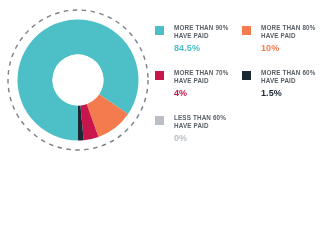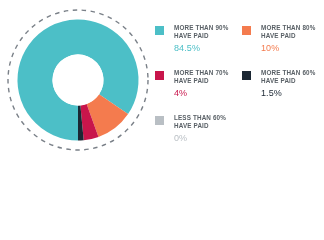--- a/index.html
+++ b/index.html
@@ -71,21 +71,21 @@
     letter-spacing: 0.15px;
     font-weight: bold;
     color: #596066;
     text-transform: uppercase;
     white-space: nowrap;
   }
   .legend-value {
     margin-top: 3px;
     font-size: 9px;
     line-height: 10px;
-    font-weight: normal;
+    font-weight: bold;
     letter-spacing: 0.1px;
   }
 </style>
 </head>
 <body>
 
 <div id="infographic">
 
   <div id="chart-area">
     <svg id="donut-svg" viewBox="0 0 148 156">

